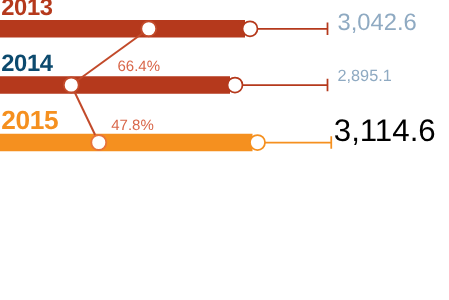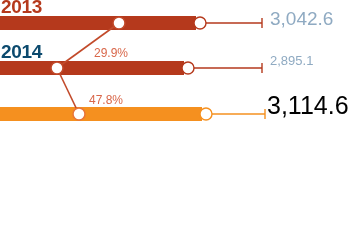--- a/index.html
+++ b/index.html
@@ -69,21 +69,22 @@
     <line x1="57" y1="68" x2="119" y2="23" stroke="#C24A2A" stroke-width="1.6"></line>
     <line x1="57" y1="68" x2="79" y2="114" stroke="#C24A2A" stroke-width="1.6"></line>
 
     <circle cx="119" cy="23" r="6" fill="#ffffff" stroke="#C24A2A" stroke-width="1.5"></circle>
     <circle cx="57" cy="68" r="6" fill="#ffffff" stroke="#C24A2A" stroke-width="1.5"></circle>
     <circle cx="79" cy="114" r="6" fill="#ffffff" stroke="#E8743B" stroke-width="1.5"></circle>
   </svg>
 
   <div class="yr-label yr-2013">2013</div>
   <div class="yr-label yr-2014">2014</div>
+  <div class="yr-label yr-2015">2015</div>
 
-  <div class="pct-label pct-2">29.9%</div>
+  <div class="pct-label pct-2">66.4%</div>
   <div class="pct-label pct-3">47.8%</div>
 
   <div class="val-label val-1">3,042.6</div>
   <div class="val-label val-2">2,895.1</div>
   <div class="val-label val-3">3,114.6</div>
 
 </div>
 
 </body></html>

